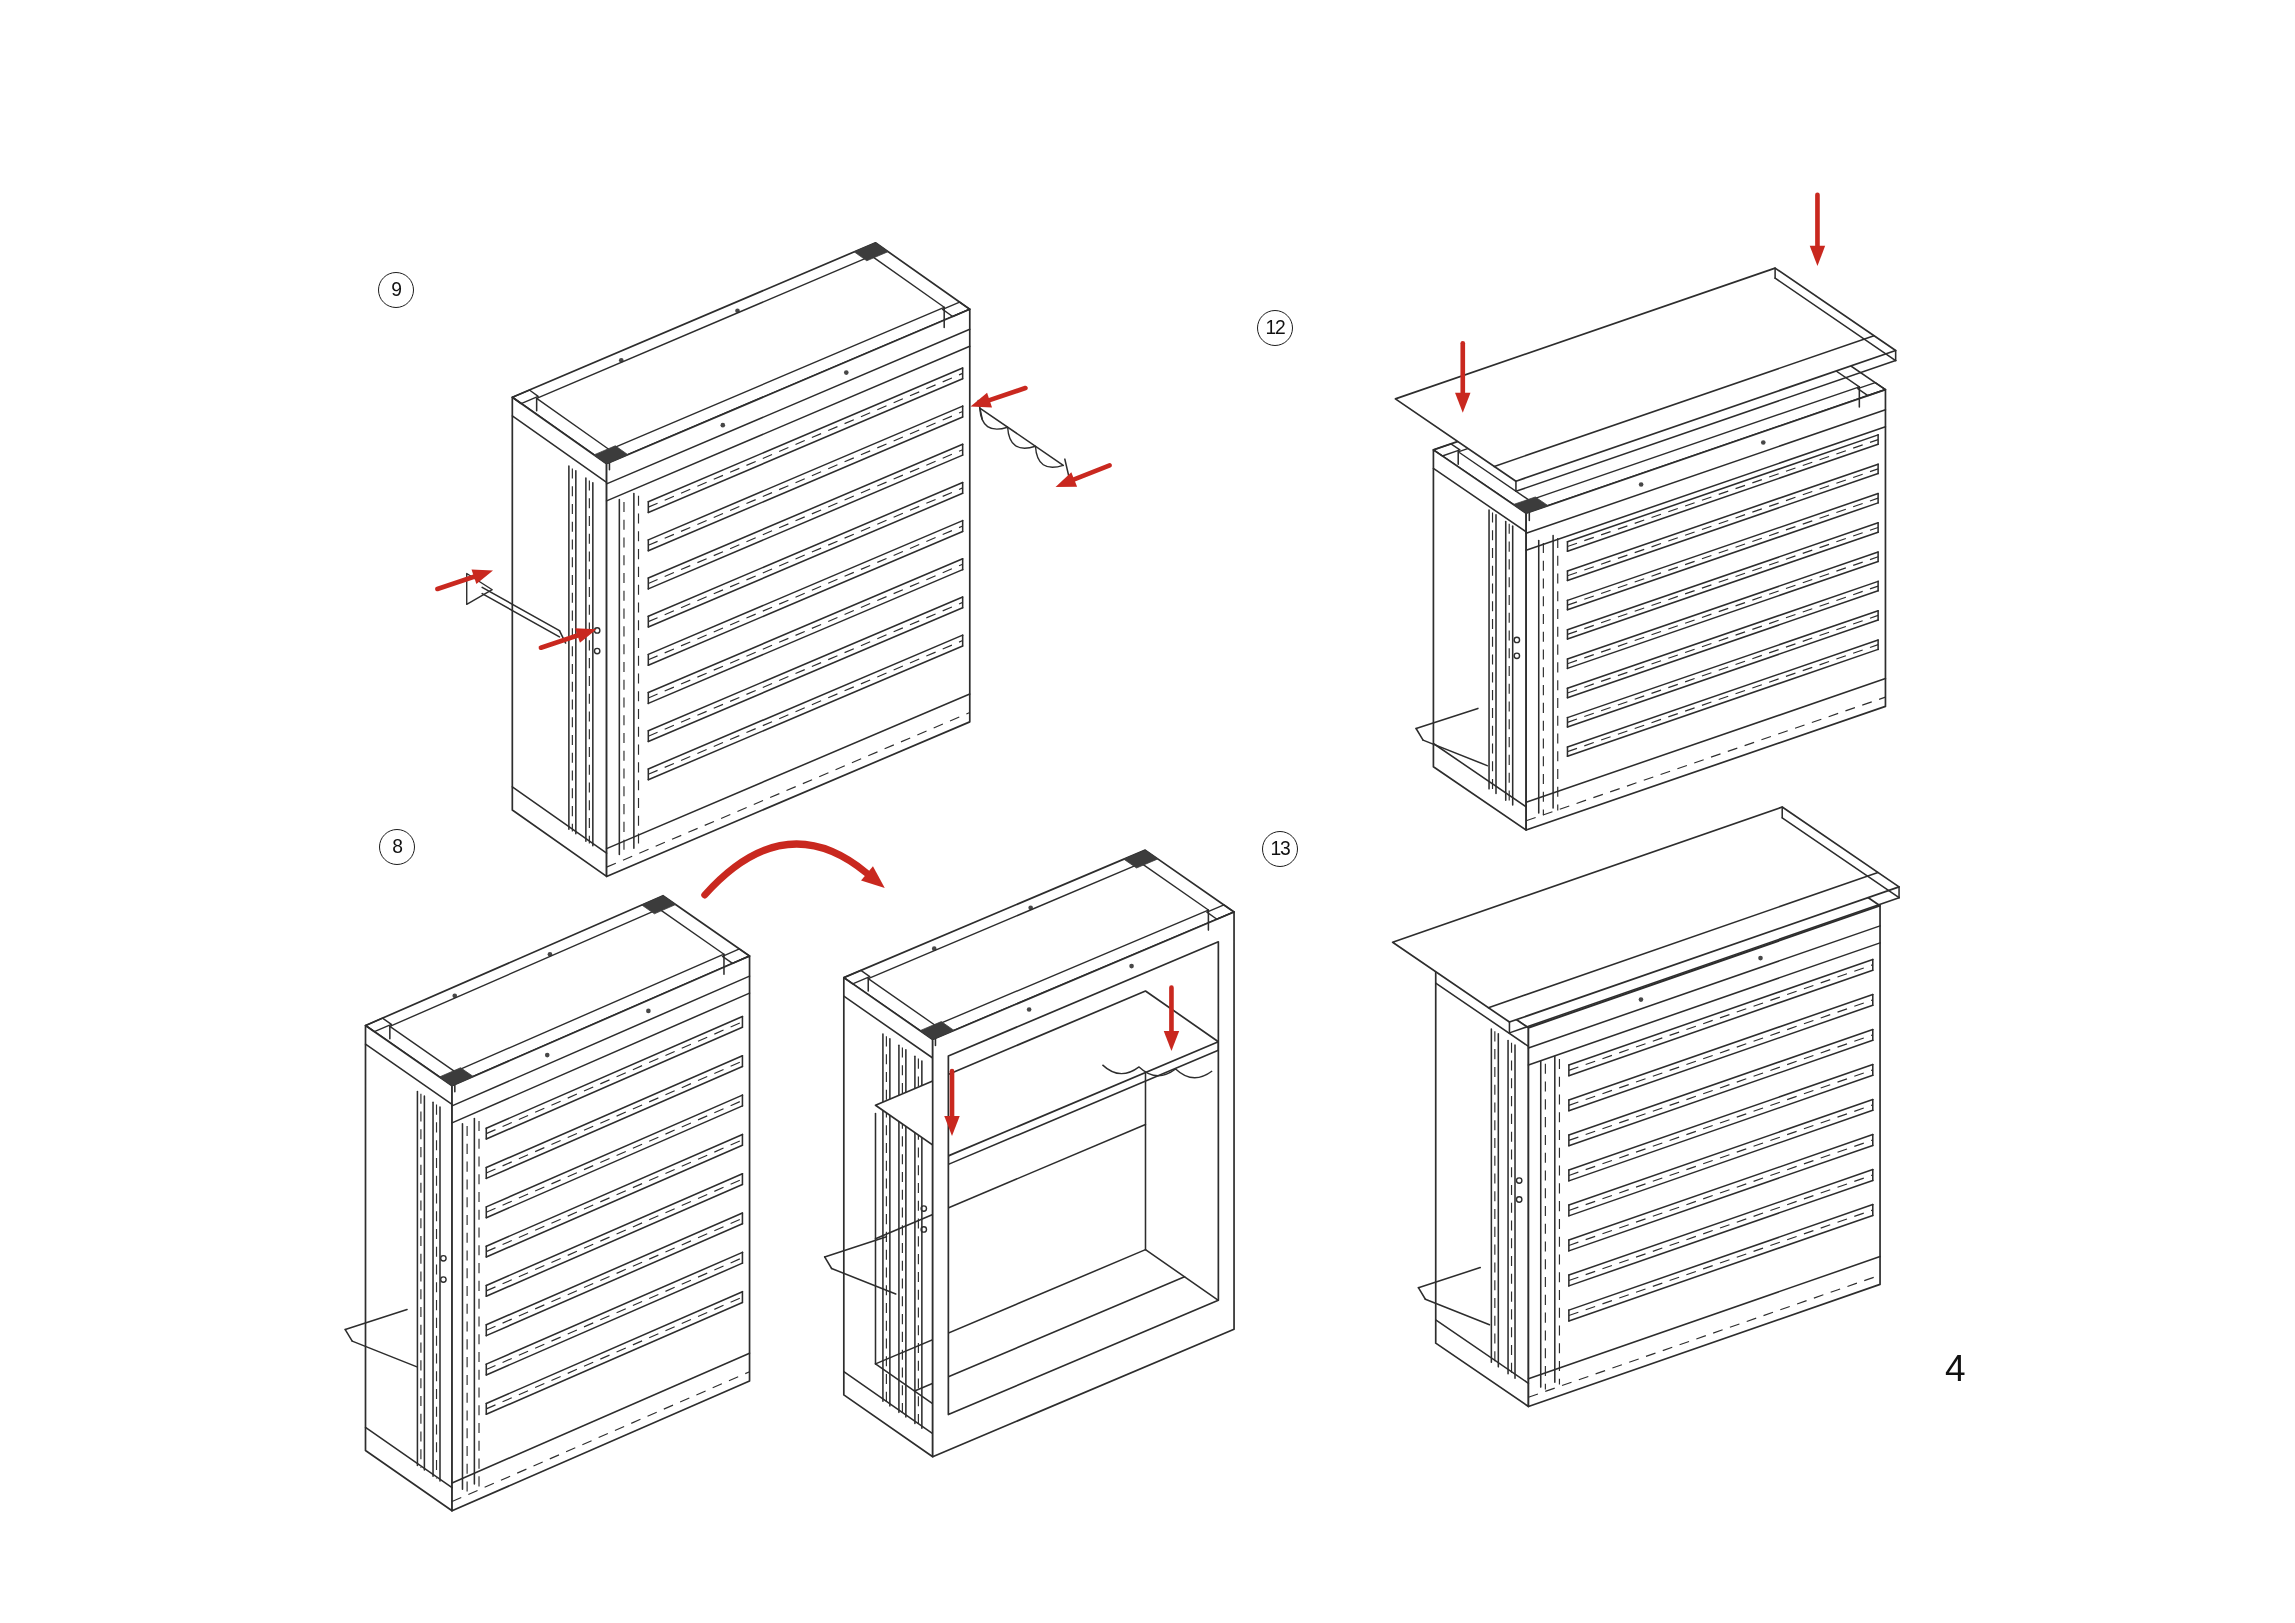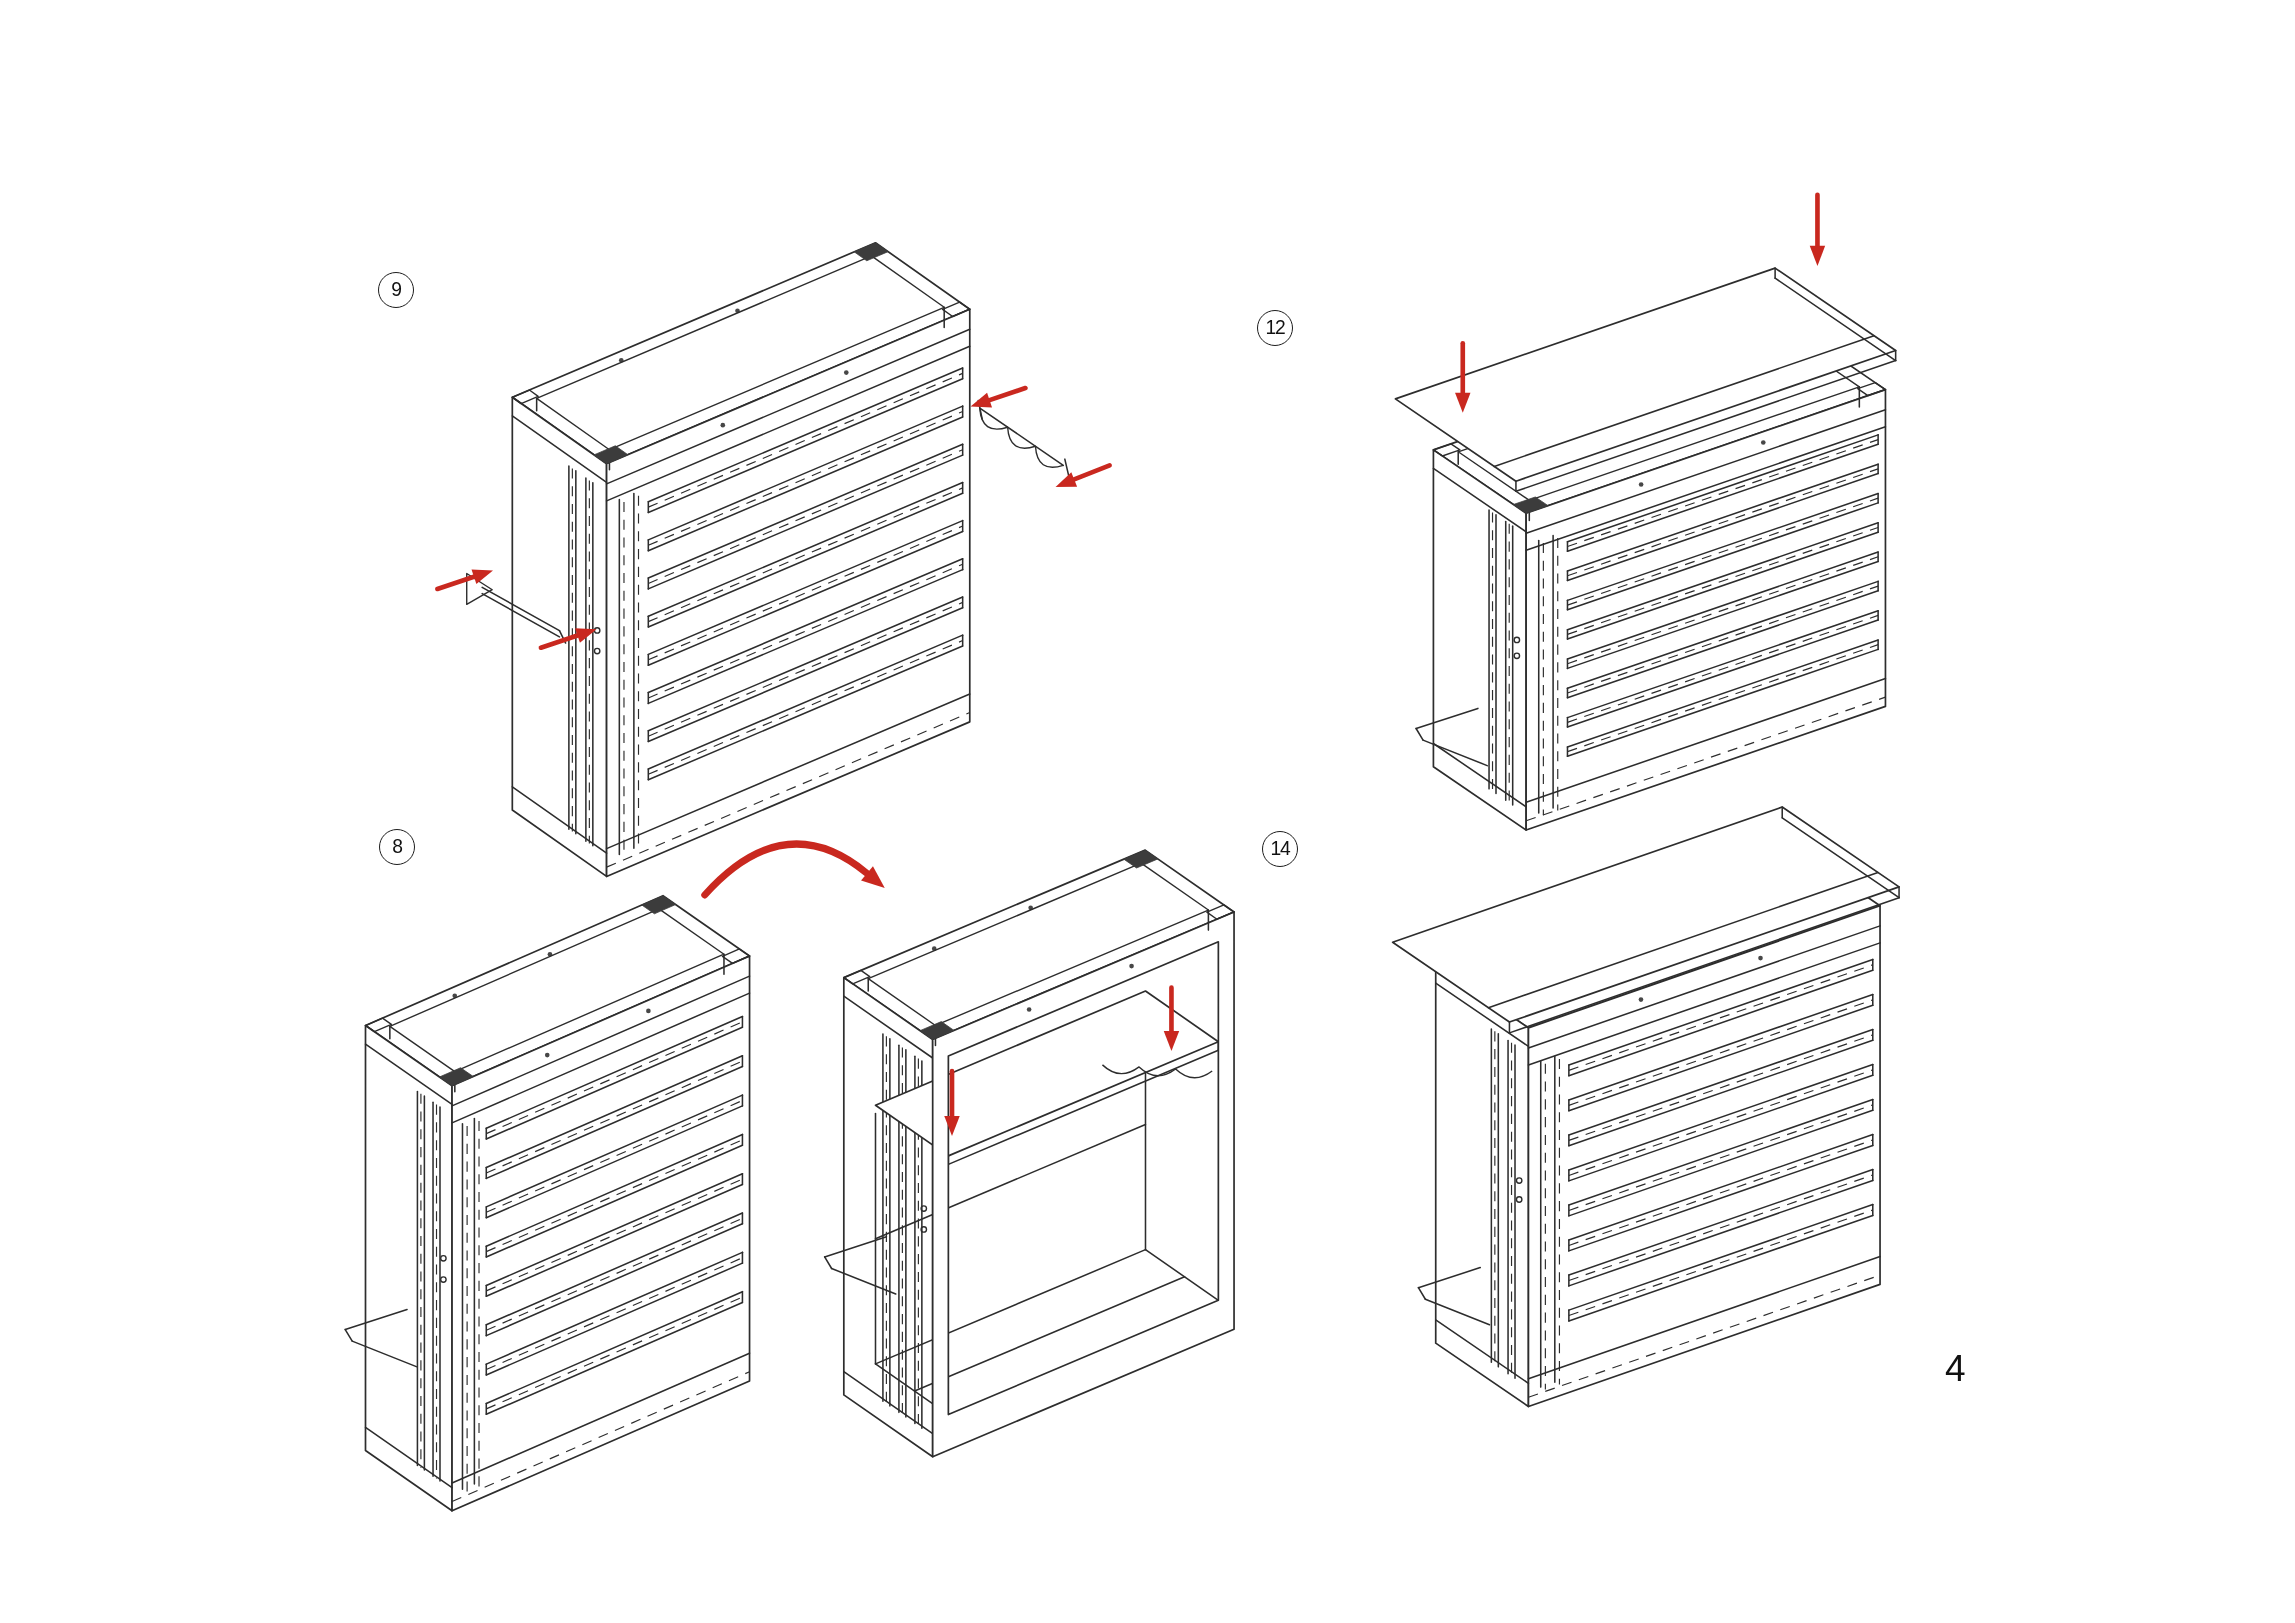--- a/index.html
+++ b/index.html
@@ -487,17 +487,17 @@
 <div class="badge" style="left:378px;top:272px">
     <span>9</span>
   </div>
 <div class="badge" style="left:379px;top:829px">
     <span>8</span>
   </div>
 <div class="badge" style="left:1257px;top:310px">
     <span>12</span>
   </div>
 <div class="badge" style="left:1262px;top:831px">
-    <span>14</span>
+    <span>13</span>
   </div>
 
 <div class="pagenum">4</div>
 
 
 </body></html>

